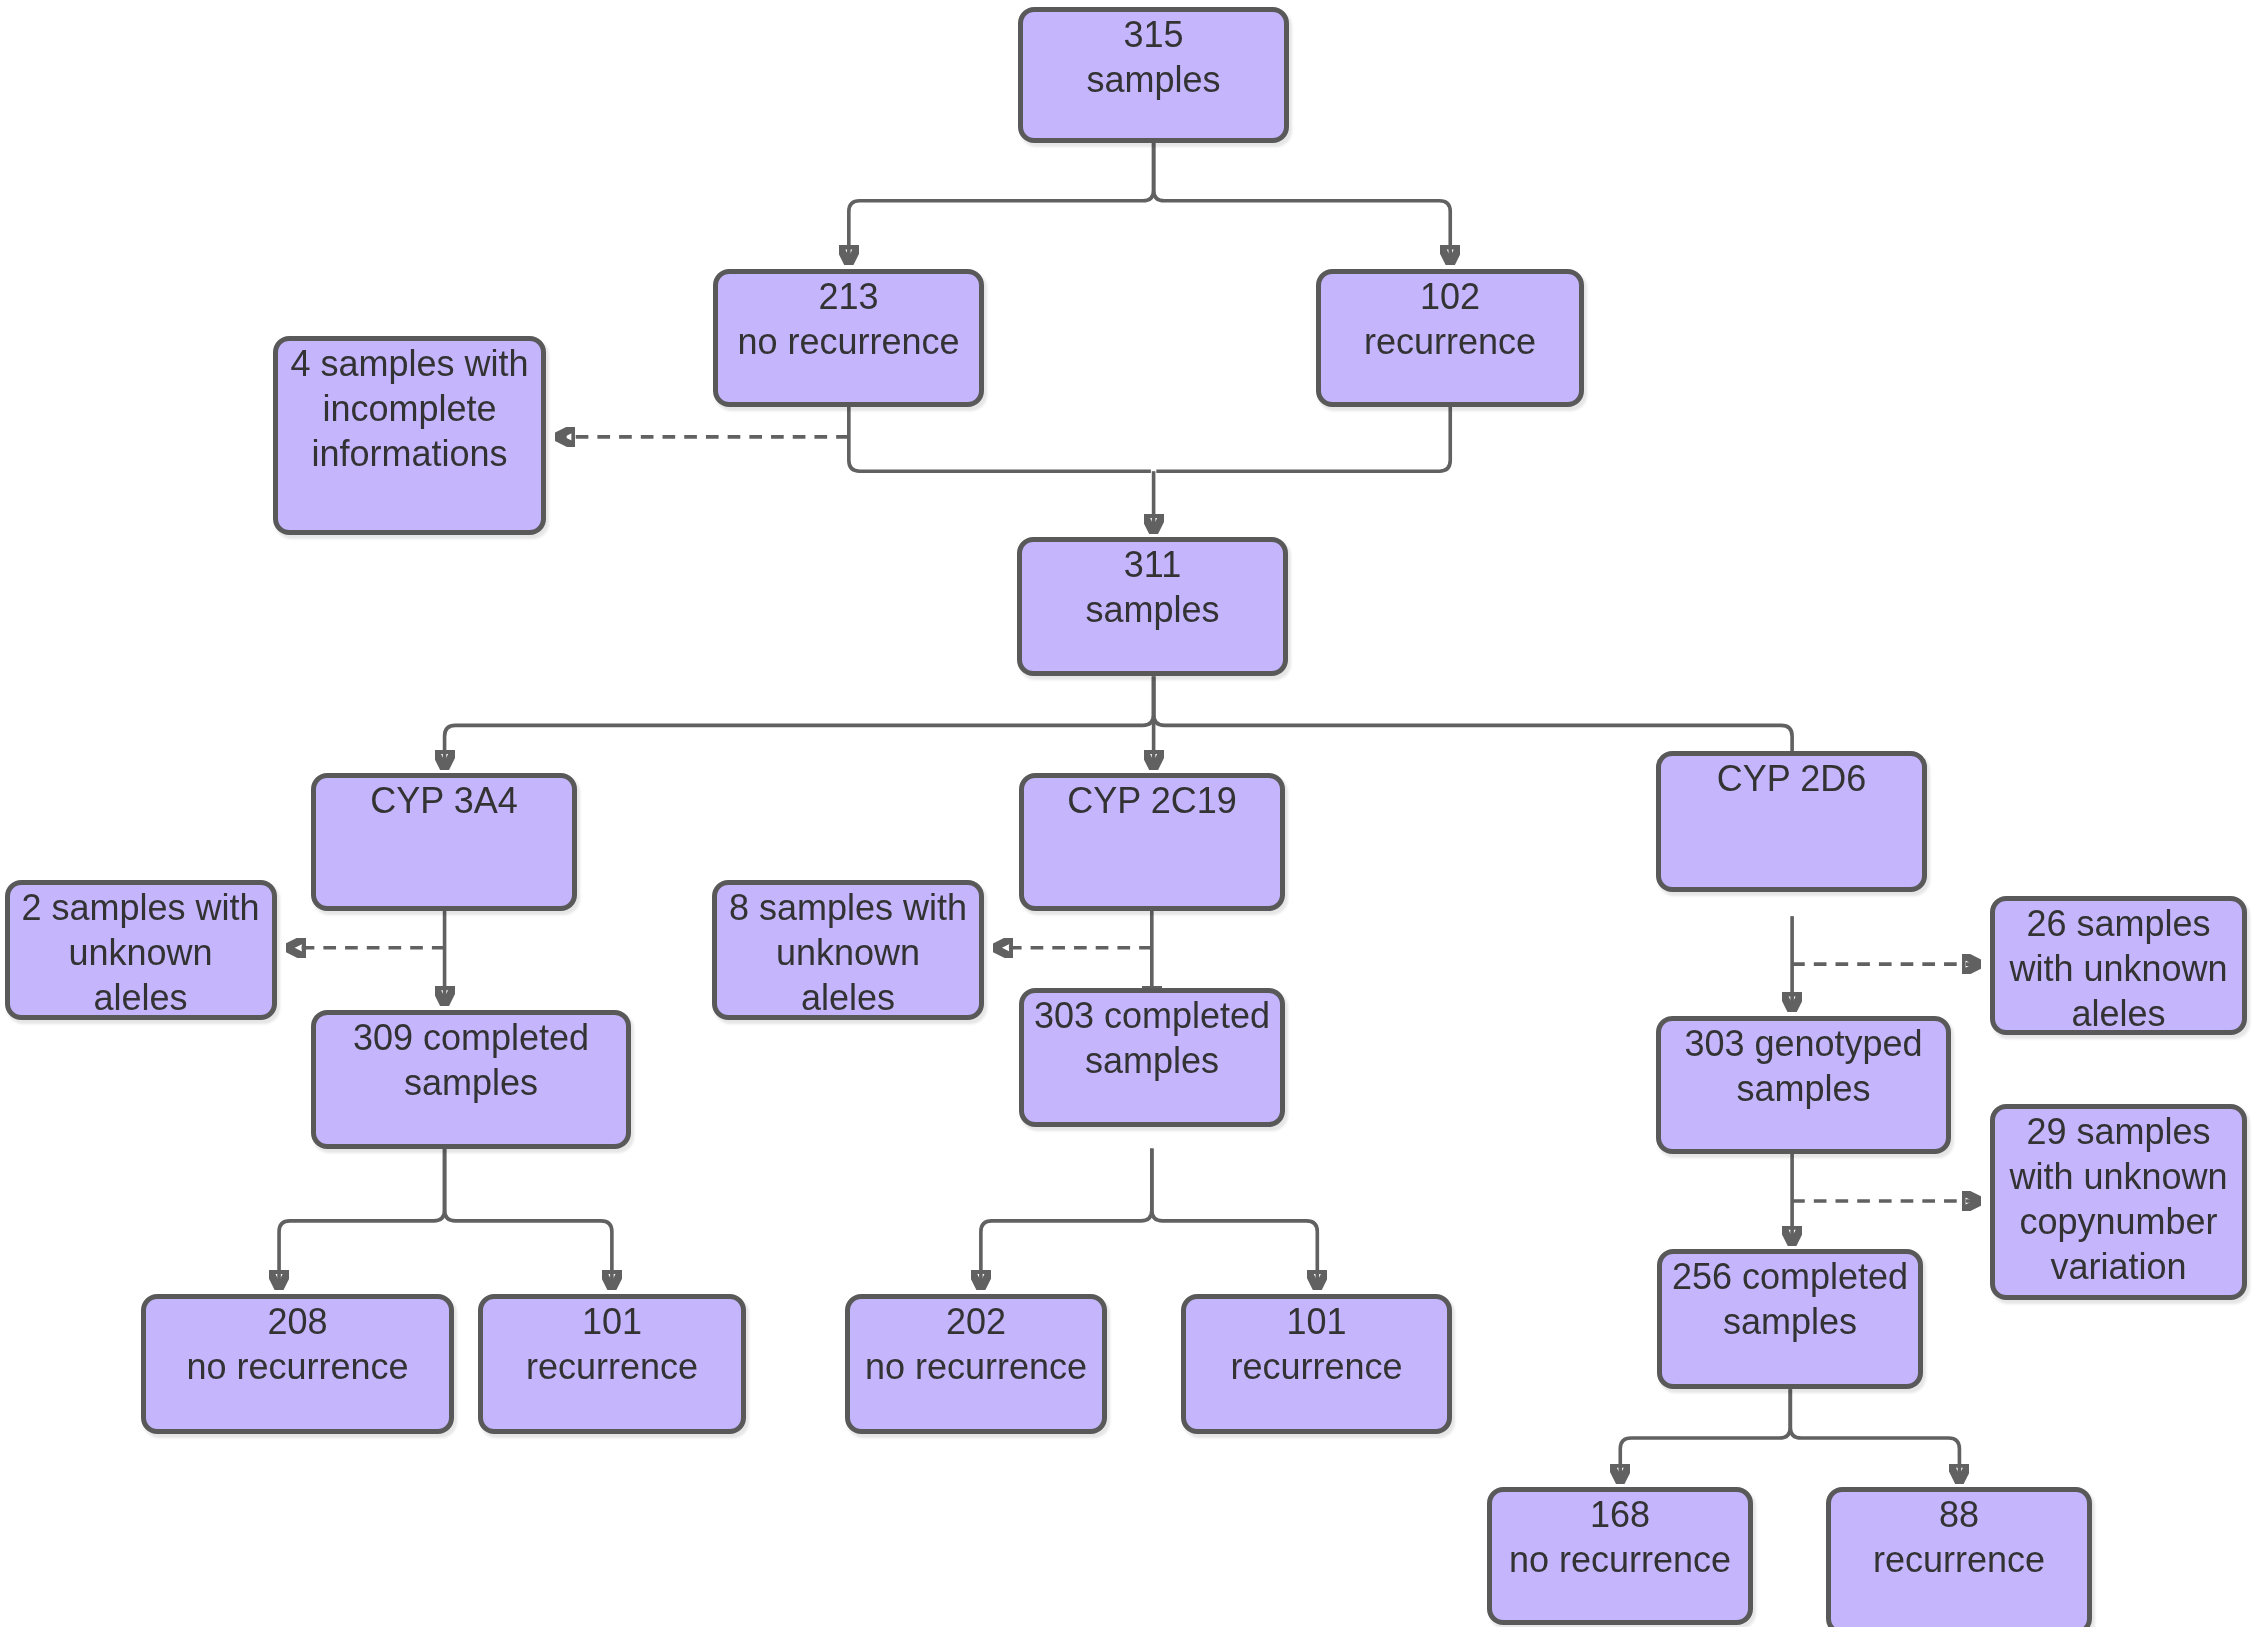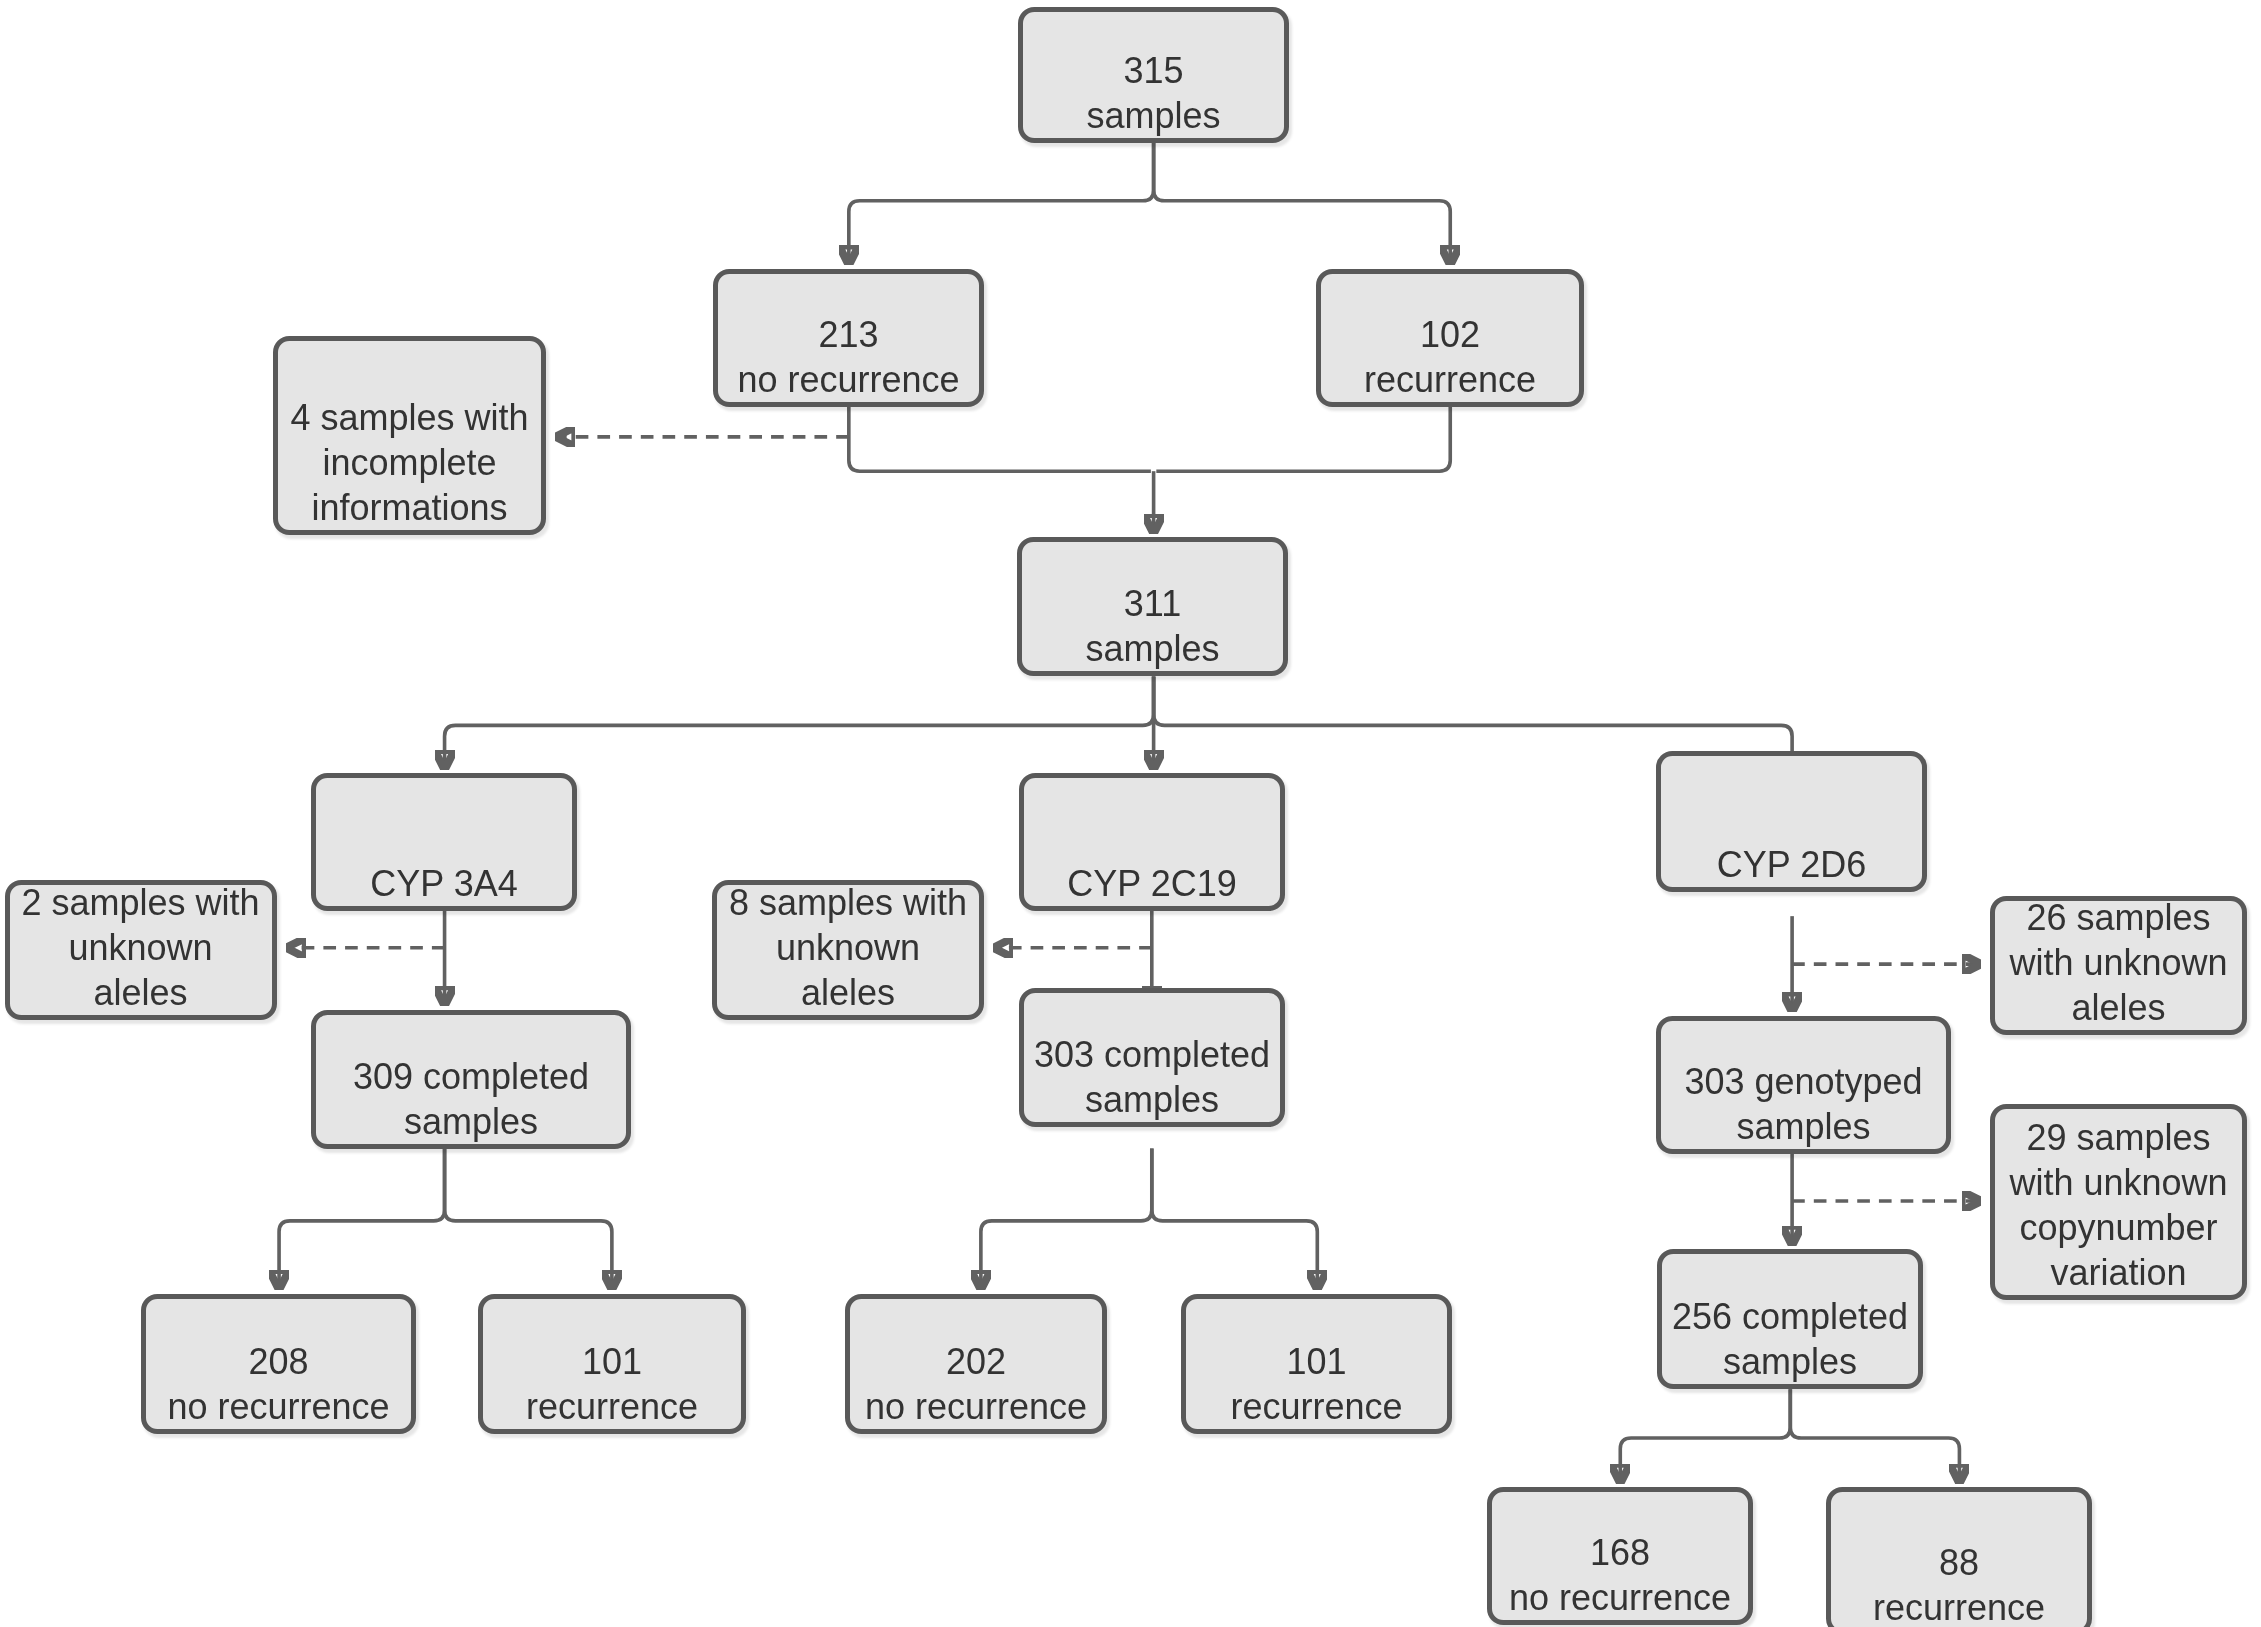--- a/index.html
+++ b/index.html
@@ -7,25 +7,25 @@
     position: relative;
     width: 2262px;
     height: 1627px;
     background: #ffffff;
     font-family: "Liberation Sans", "DejaVu Sans", sans-serif;
     overflow: hidden;
   }
   .node {
     position: absolute;
     box-sizing: border-box;
-    background: #e5e5e5;
+    background: #c4b5fd;
     border: 5.4px solid #595959;
     border-radius: 16.3px;
     display: flex;
-    align-items: flex-end;
+    align-items: flex-start;
     justify-content: center;
     box-shadow: 2.7px 3.6px 2.7px rgba(0,0,0,0.10);
     z-index: 2;
   }
   .node .lbl {
     display: block;
     width: 100%;
     text-align: center;
     white-space: pre-line;
     color: #333333;
@@ -126,21 +126,21 @@
     <span class="lbl">2 samples with
 unknown
 aleles</span>
   </div>
 
   <div class="node" style="left:311px;top:1010px;width:320px;height:139px">
     <span class="lbl">309 completed
 samples</span>
   </div>
 
-  <div class="node" style="left:141px;top:1294px;width:275px;height:140px">
+  <div class="node" style="left:141px;top:1294px;width:313px;height:140px">
     <span class="lbl">208
 no recurrence</span>
   </div>
 
   <div class="node" style="left:478px;top:1294px;width:268px;height:140px">
     <span class="lbl">101
 recurrence</span>
   </div>
 
   <div class="node" style="left:1019px;top:773px;width:266px;height:138px">

